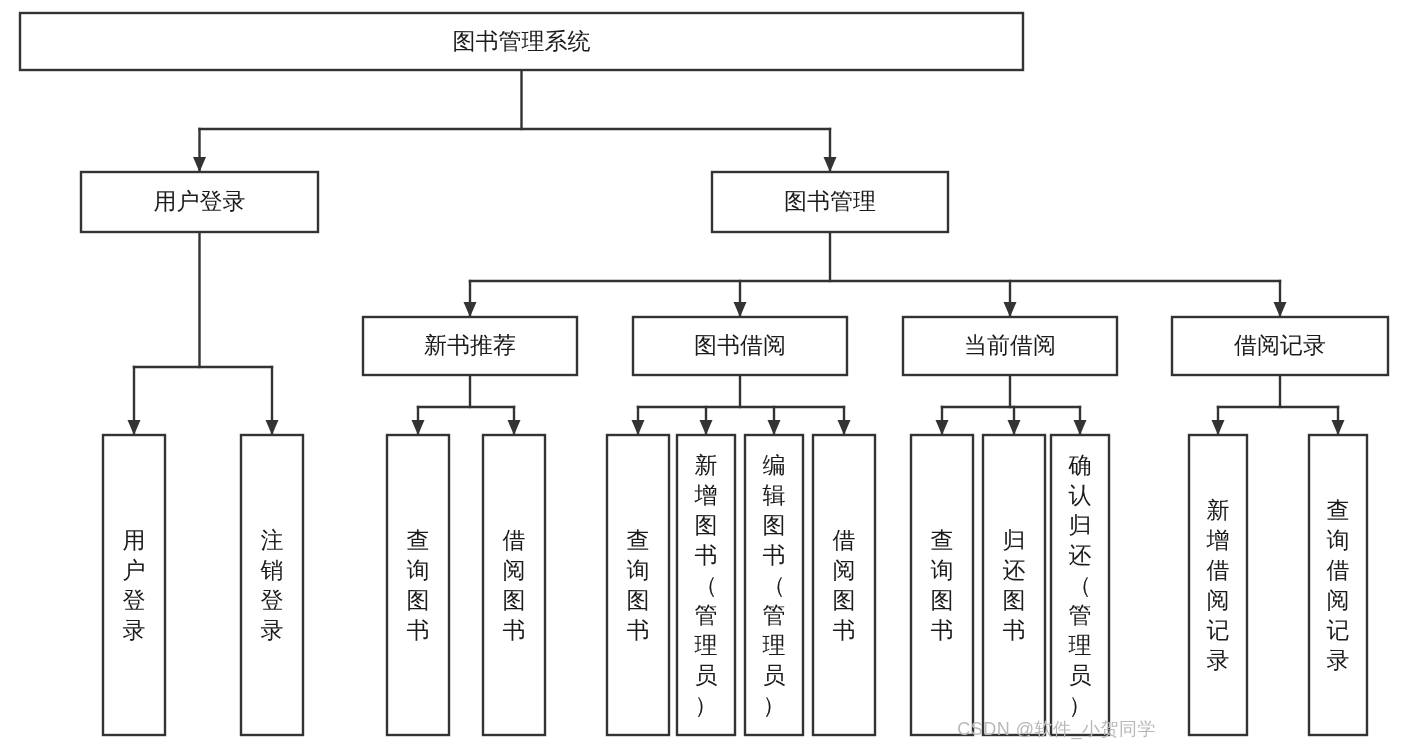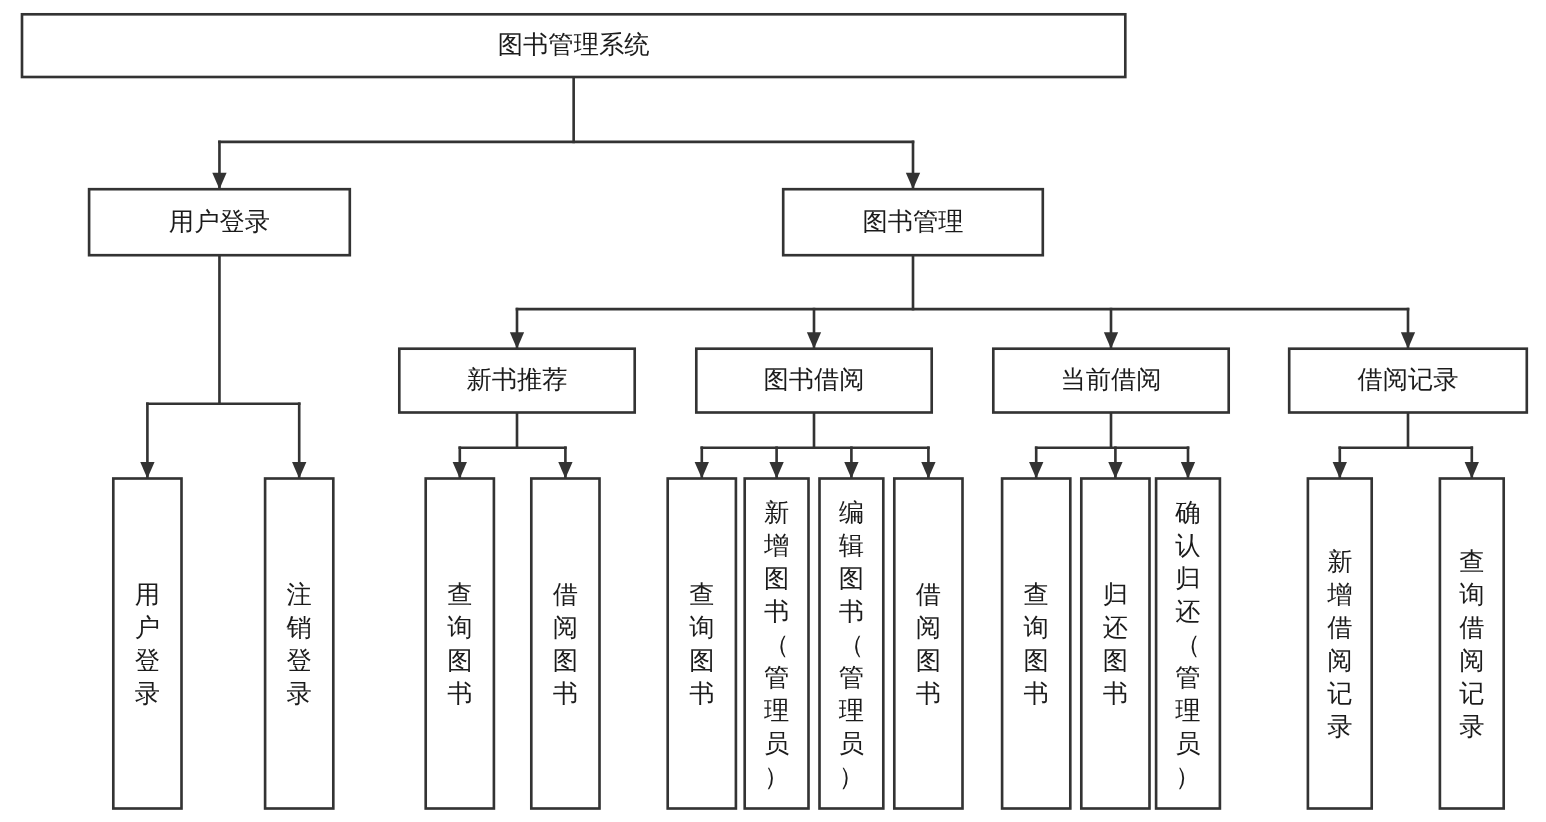--- a/index.html
+++ b/index.html
@@ -201,13 +201,14 @@
         <g>
           <rect x="1189" y="435" width="58" height="300" class="node-rect"></rect>
           <text x="1218" class="node-label-vertical" y="518.4"><tspan x="1218" dy="0">新</tspan><tspan x="1218" dy="30">增</tspan><tspan x="1218" dy="30">借</tspan><tspan x="1218" dy="30">阅</tspan><tspan x="1218" dy="30">记</tspan><tspan x="1218" dy="30">录</tspan></text>
         </g>
         <g>
           <rect x="1309" y="435" width="58" height="300" class="node-rect"></rect>
           <text x="1338" class="node-label-vertical" y="518.4"><tspan x="1338" dy="0">查</tspan><tspan x="1338" dy="30">询</tspan><tspan x="1338" dy="30">借</tspan><tspan x="1338" dy="30">阅</tspan><tspan x="1338" dy="30">记</tspan><tspan x="1338" dy="30">录</tspan></text>
         </g>
       </g>
   </svg>
+  <div class="watermark">CSDN @软件_小贺同学</div>
 </div>
 
 </body></html>

